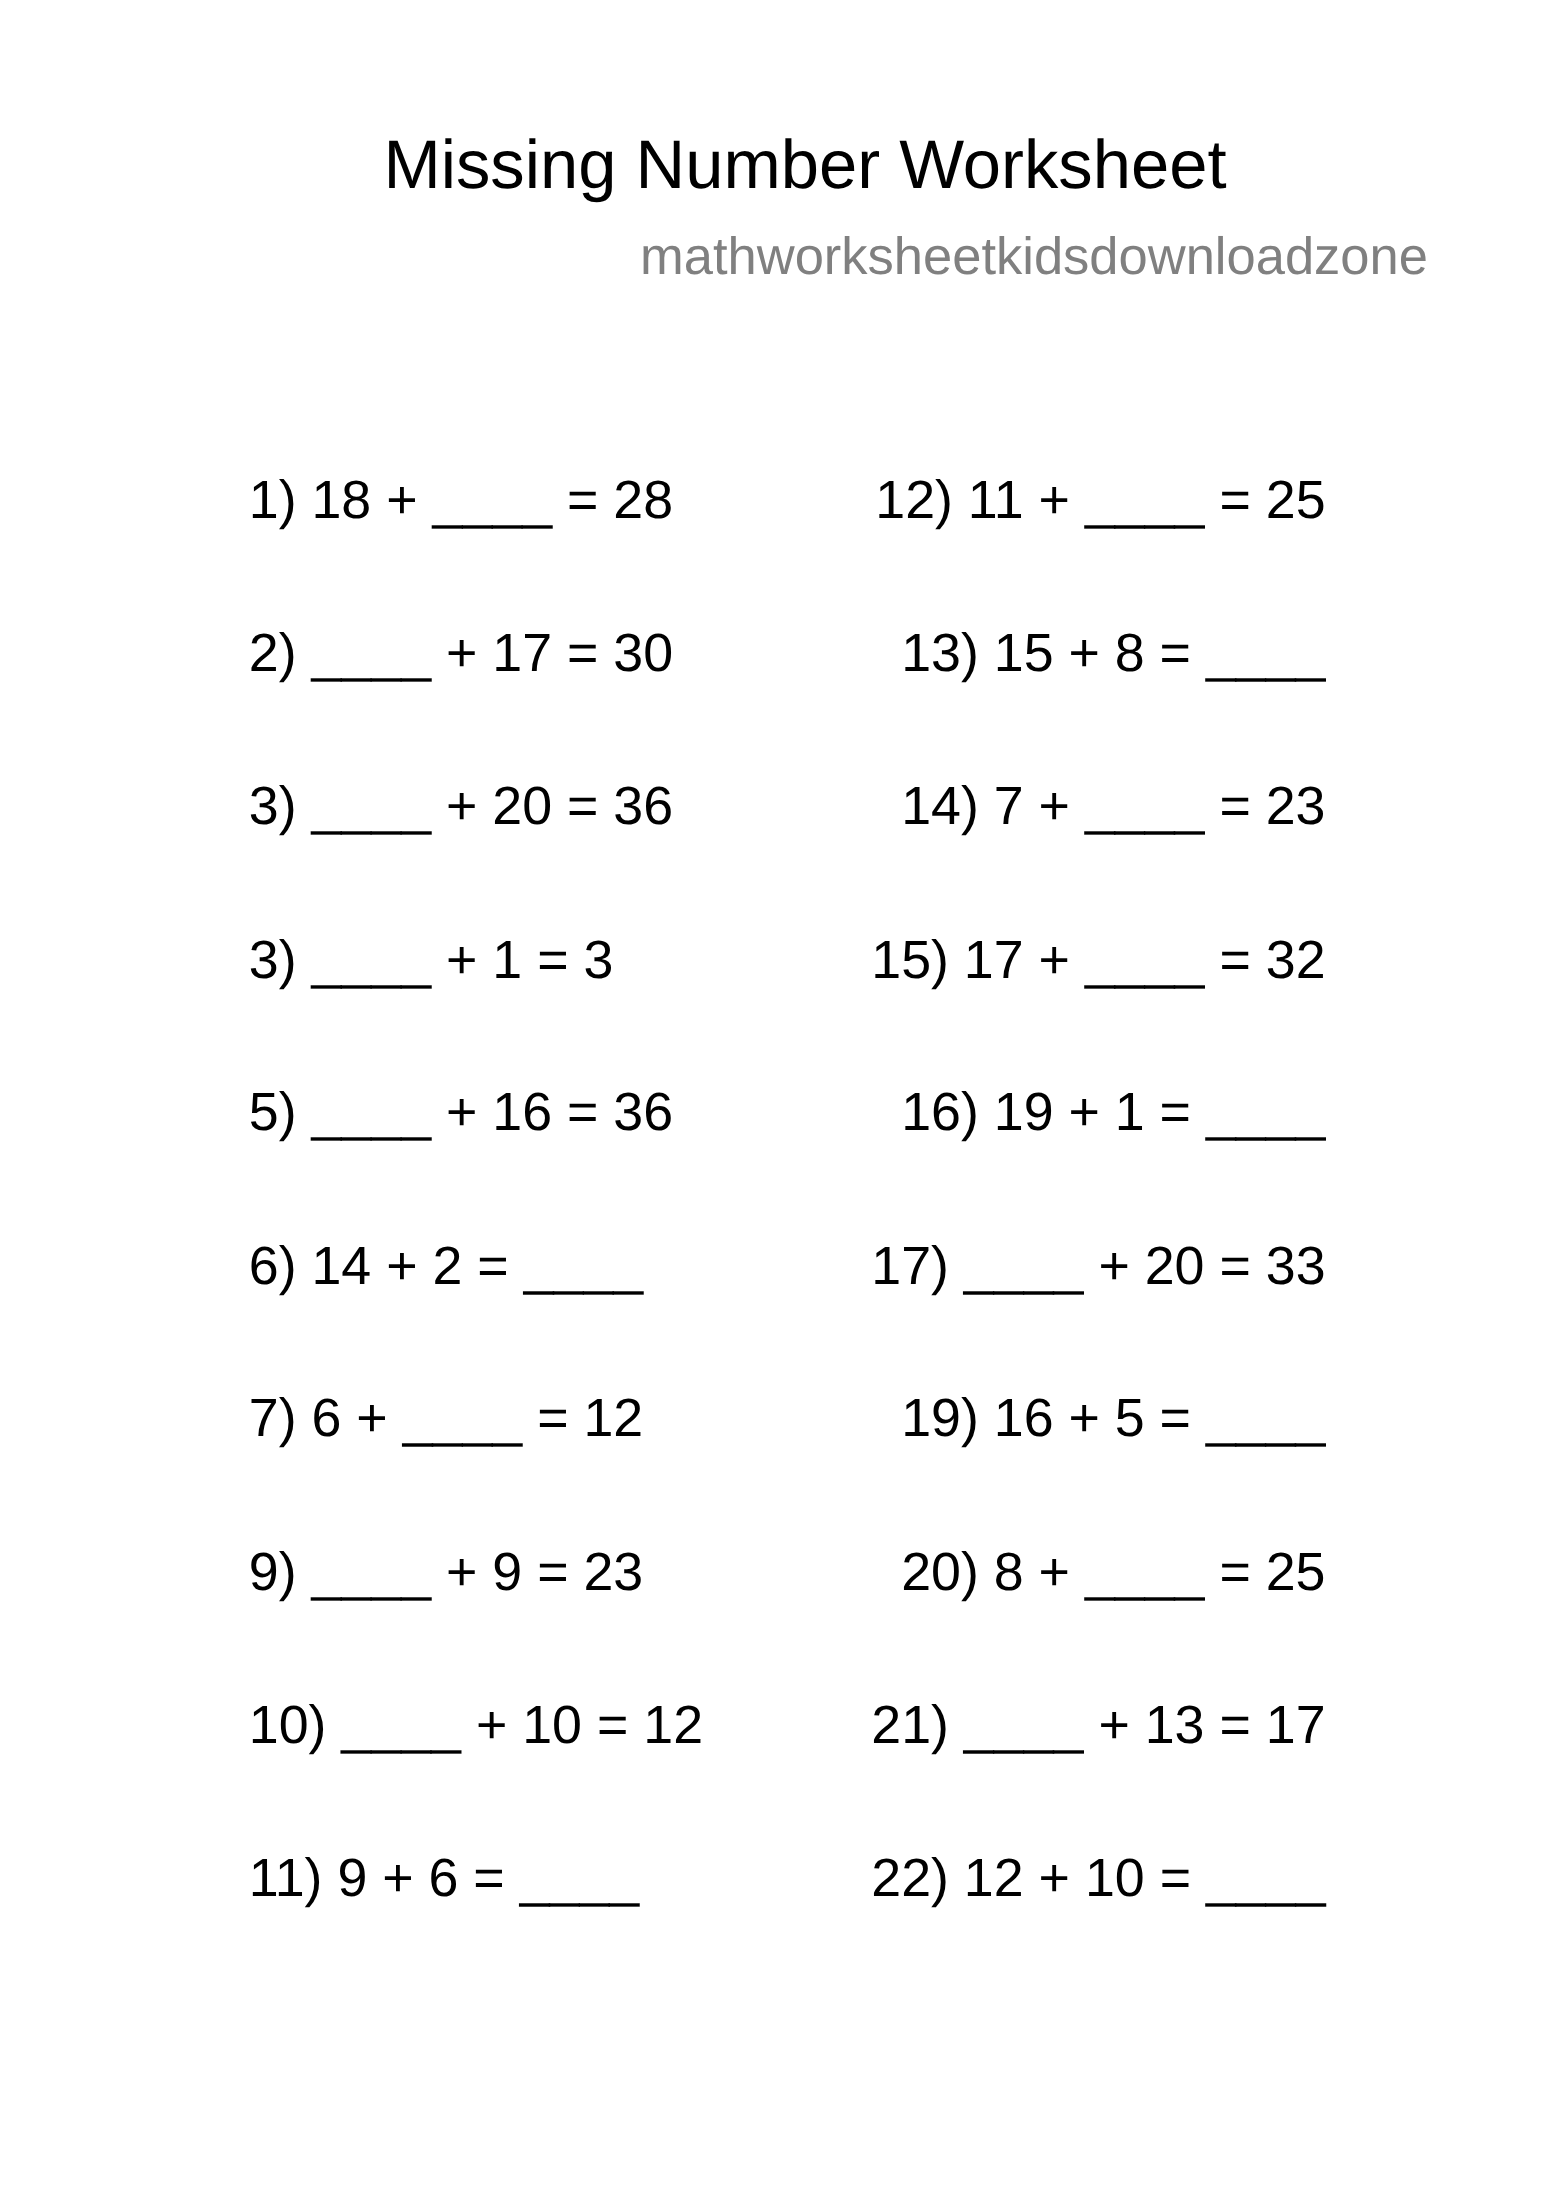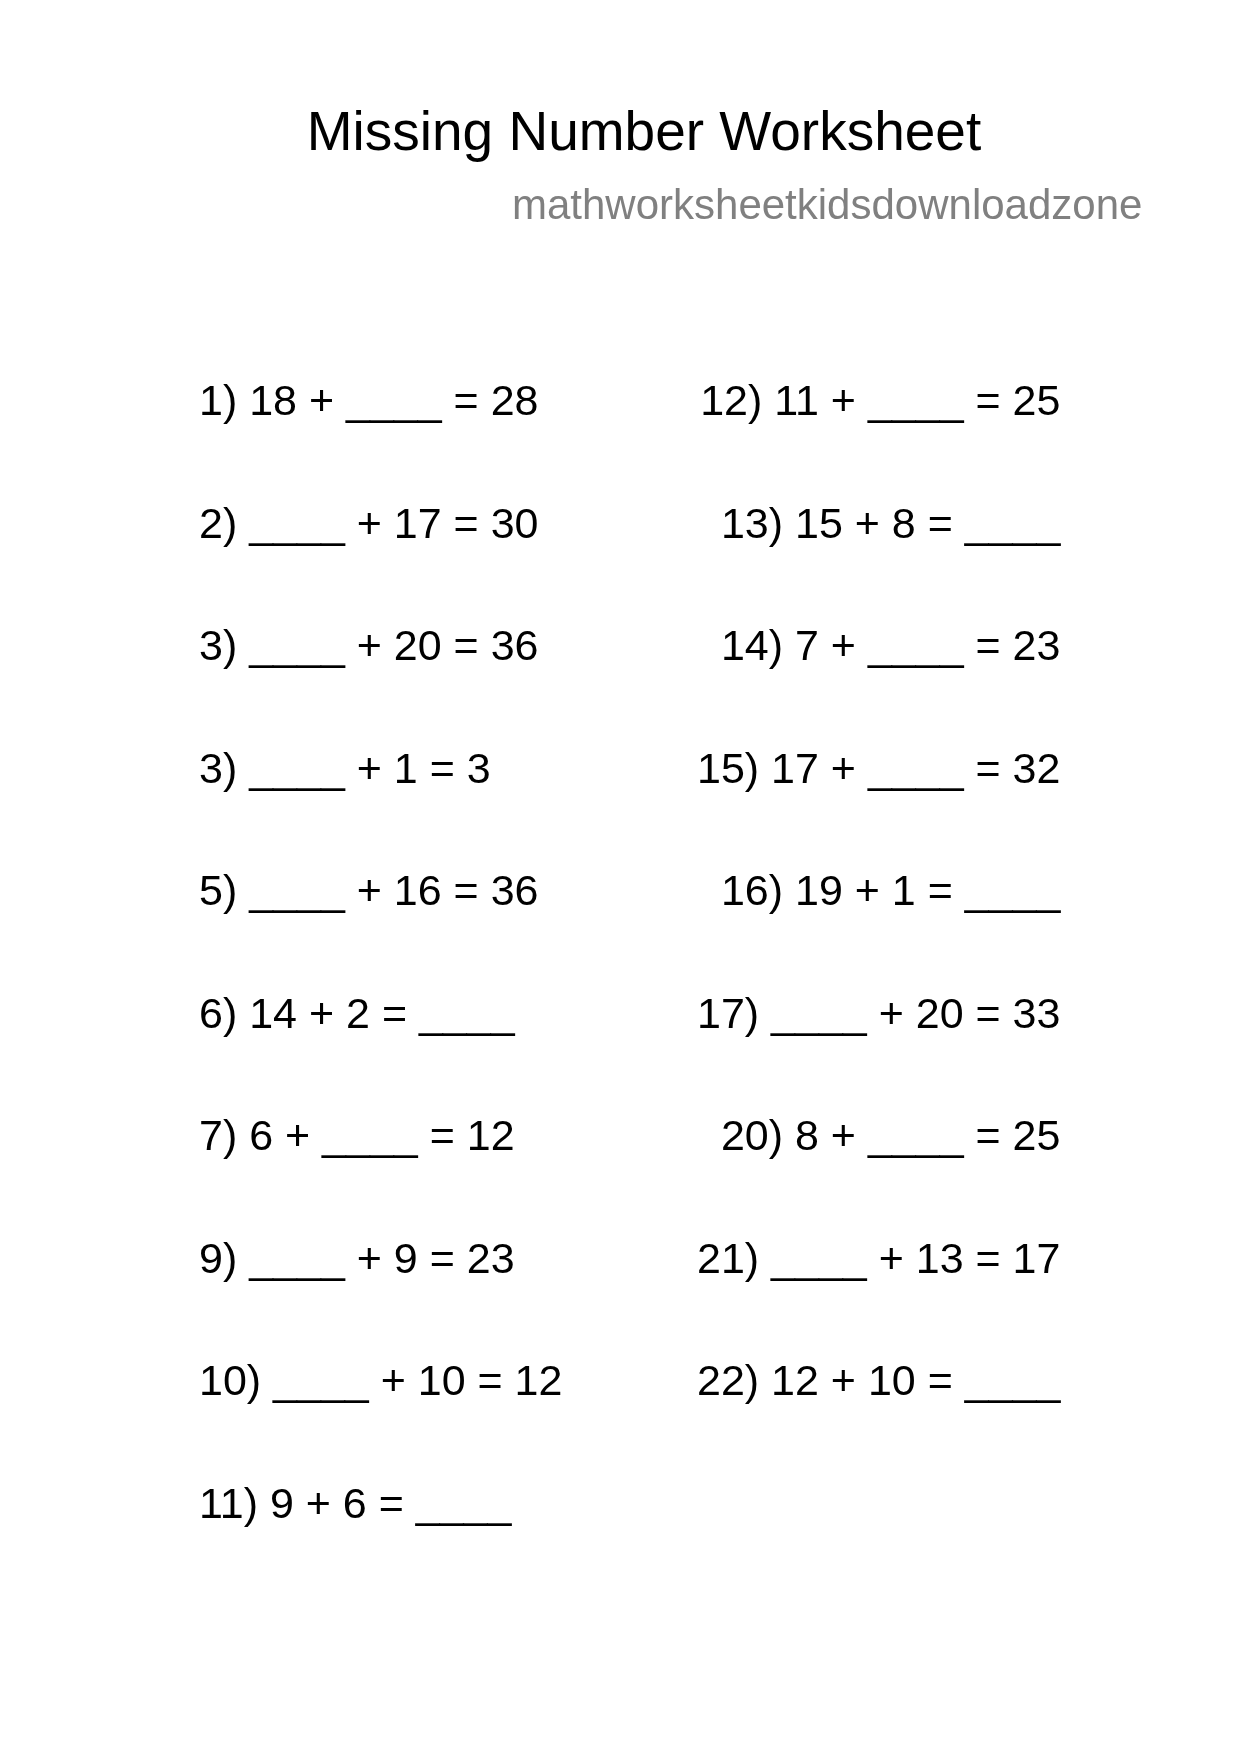--- a/index.html
+++ b/index.html
@@ -69,16 +69,17 @@
   <div class="problem">11) 9 + 6 = ____</div>
 </div>
 
 <div class="column col-right">
   <div class="problem">12) 11 + ____ = 25</div>
   <div class="problem">13) 15 + 8 = ____</div>
   <div class="problem">14) 7 + ____ = 23</div>
   <div class="problem">15) 17 + ____ = 32</div>
   <div class="problem">16) 19 + 1 = ____</div>
   <div class="problem">17) ____ + 20 = 33</div>
+  <div class="problem">19) 16 + 5 = ____</div>
   <div class="problem">20) 8 + ____ = 25</div>
   <div class="problem">21) ____ + 13 = 17</div>
   <div class="problem">22) 12 + 10 = ____</div>
 </div>
 
 </body></html>

